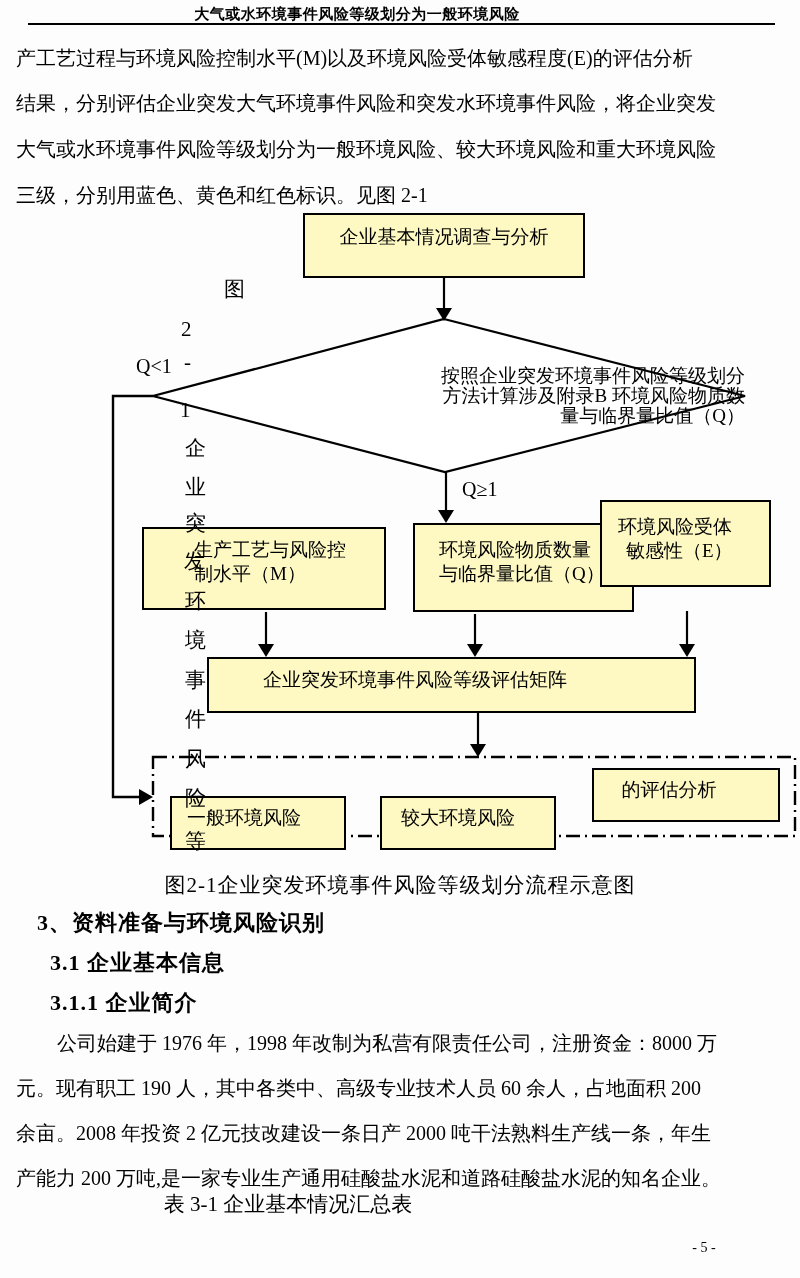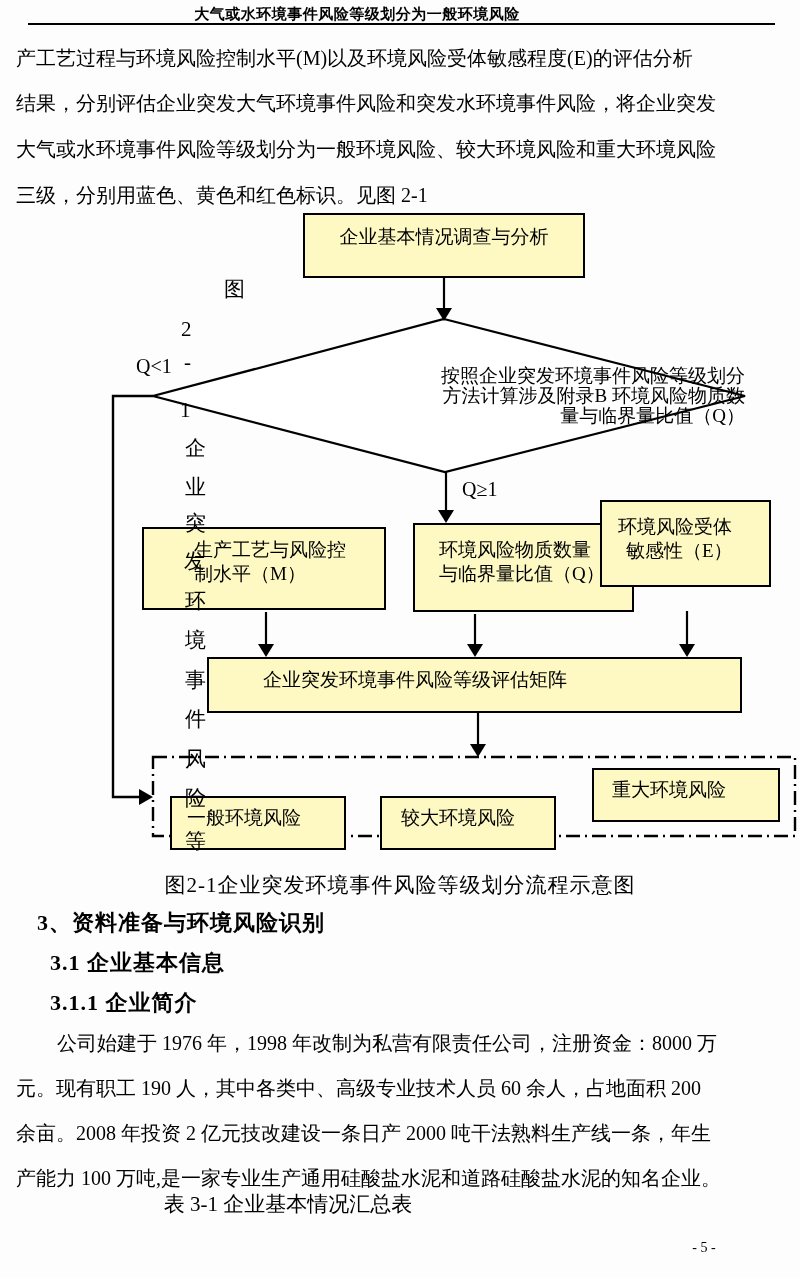--- a/index.html
+++ b/index.html
@@ -21,21 +21,21 @@
   .bodyline{left:16px;font-size:20px;line-height:26px;white-space:nowrap;}
   
   .flow-svg{left:0;top:0;}
   
   .fc-box{position:absolute;border:2px solid #000;background:#fef9c3;box-sizing:border-box;font-size:19px;line-height:24px;}
   .fc-top{left:303px;top:213px;width:282px;height:65px;display:flex;align-items:center;justify-content:center;padding-bottom:18px;}
   .fc-m{left:142px;top:527px;width:244px;height:83px;padding:9px 0 0 50px;}
   .fc-q{left:365px;top:523px;width:221px;height:89px;padding:13px 0 0 24px;margin-left:48px;}
   .fc-e{left:600px;top:500px;width:171px;height:87px;padding:13px 0 0 16px;}
   .fc-e .l2{padding-left:8px;}
-  .fc-matrix{left:207px;top:657px;width:535px;height:56px;padding:9px 0 0 54px;}
+  .fc-matrix{left:207px;top:657px;width:489px;height:56px;padding:9px 0 0 54px;}
   .fc-res{top:796px;width:176px;height:54px;padding-top:8px;text-align:center;}
   .fc-res1{left:170px;padding-right:28px;}
   .fc-res2{left:380px;padding-right:20px;}
   .fc-res3{left:592px;top:768px;width:188px;padding-right:34px;}
   
   .diamond-text{left:153px;top:366px;width:592px;text-align:right;font-size:19px;line-height:20px;}
   
   .q-label{font-size:20px;white-space:nowrap;}
   
   .vchar{position:absolute;font-size:21px;line-height:21px;z-index:6;}
@@ -130,21 +130,21 @@
     <span class="nowrap">企业突发环境事件风险等级评估矩阵</span>
   </div>
 
   <div class="fc-box fc-res fc-res1">
     <span class="nowrap">一般环境风险</span>
   </div>
   <div class="fc-box fc-res fc-res2">
     <span class="nowrap">较大环境风险</span>
   </div>
   <div class="fc-box fc-res fc-res3">
-    <span class="nowrap">重大环境风险</span>
+    <span class="nowrap">的评估分析</span>
   </div>
 
   <span class="vchar" style="left:224px;top:279px">图</span>
   <span class="vchar" style="left:181px;top:319px">2</span>
   <span class="vchar" style="left:184px;top:352px">-</span>
   <span class="vchar" style="left:180px;top:400px">1</span>
   <span class="vchar" style="left:185px;top:438px">企</span>
   <span class="vchar" style="left:185px;top:477px">业</span>
   <span class="vchar" style="left:185px;top:513px">突</span>
   <span class="vchar" style="left:184px;top:551px">发</span>
@@ -158,19 +158,19 @@
 
   <div class="abs fig-caption nowrap">图2-1企业突发环境事件风险等级划分流程示意图</div>
 
   <div class="abs h1 nowrap">3、资料准备与环境风险识别</div>
   <div class="abs h2 nowrap">3.1 企业基本信息</div>
   <div class="abs h3 nowrap">3.1.1 企业简介</div>
 
   <div class="abs bodyline" style="left:57px;top:1030px">公司始建于 1976 年，1998 年改制为私营有限责任公司，注册资金：8000 万</div>
   <div class="abs bodyline" style="top:1075px">元。现有职工 190 人，其中各类中、高级专业技术人员 60 余人，占地面积 200</div>
   <div class="abs bodyline" style="top:1120px">余亩。2008 年投资 2 亿元技改建设一条日产 2000 吨干法熟料生产线一条，年生</div>
-  <div class="abs bodyline" style="top:1165px">产能力 100 万吨,是一家专业生产通用硅酸盐水泥和道路硅酸盐水泥的知名企业。</div>
+  <div class="abs bodyline" style="top:1165px">产能力 200 万吨,是一家专业生产通用硅酸盐水泥和道路硅酸盐水泥的知名企业。</div>
 
   <div class="abs tbl-caption nowrap">表 3-1 企业基本情况汇总表</div>
 
   <div class="abs pagenum nowrap">- 5 -</div>
 
 </div>
 
 </body></html>

